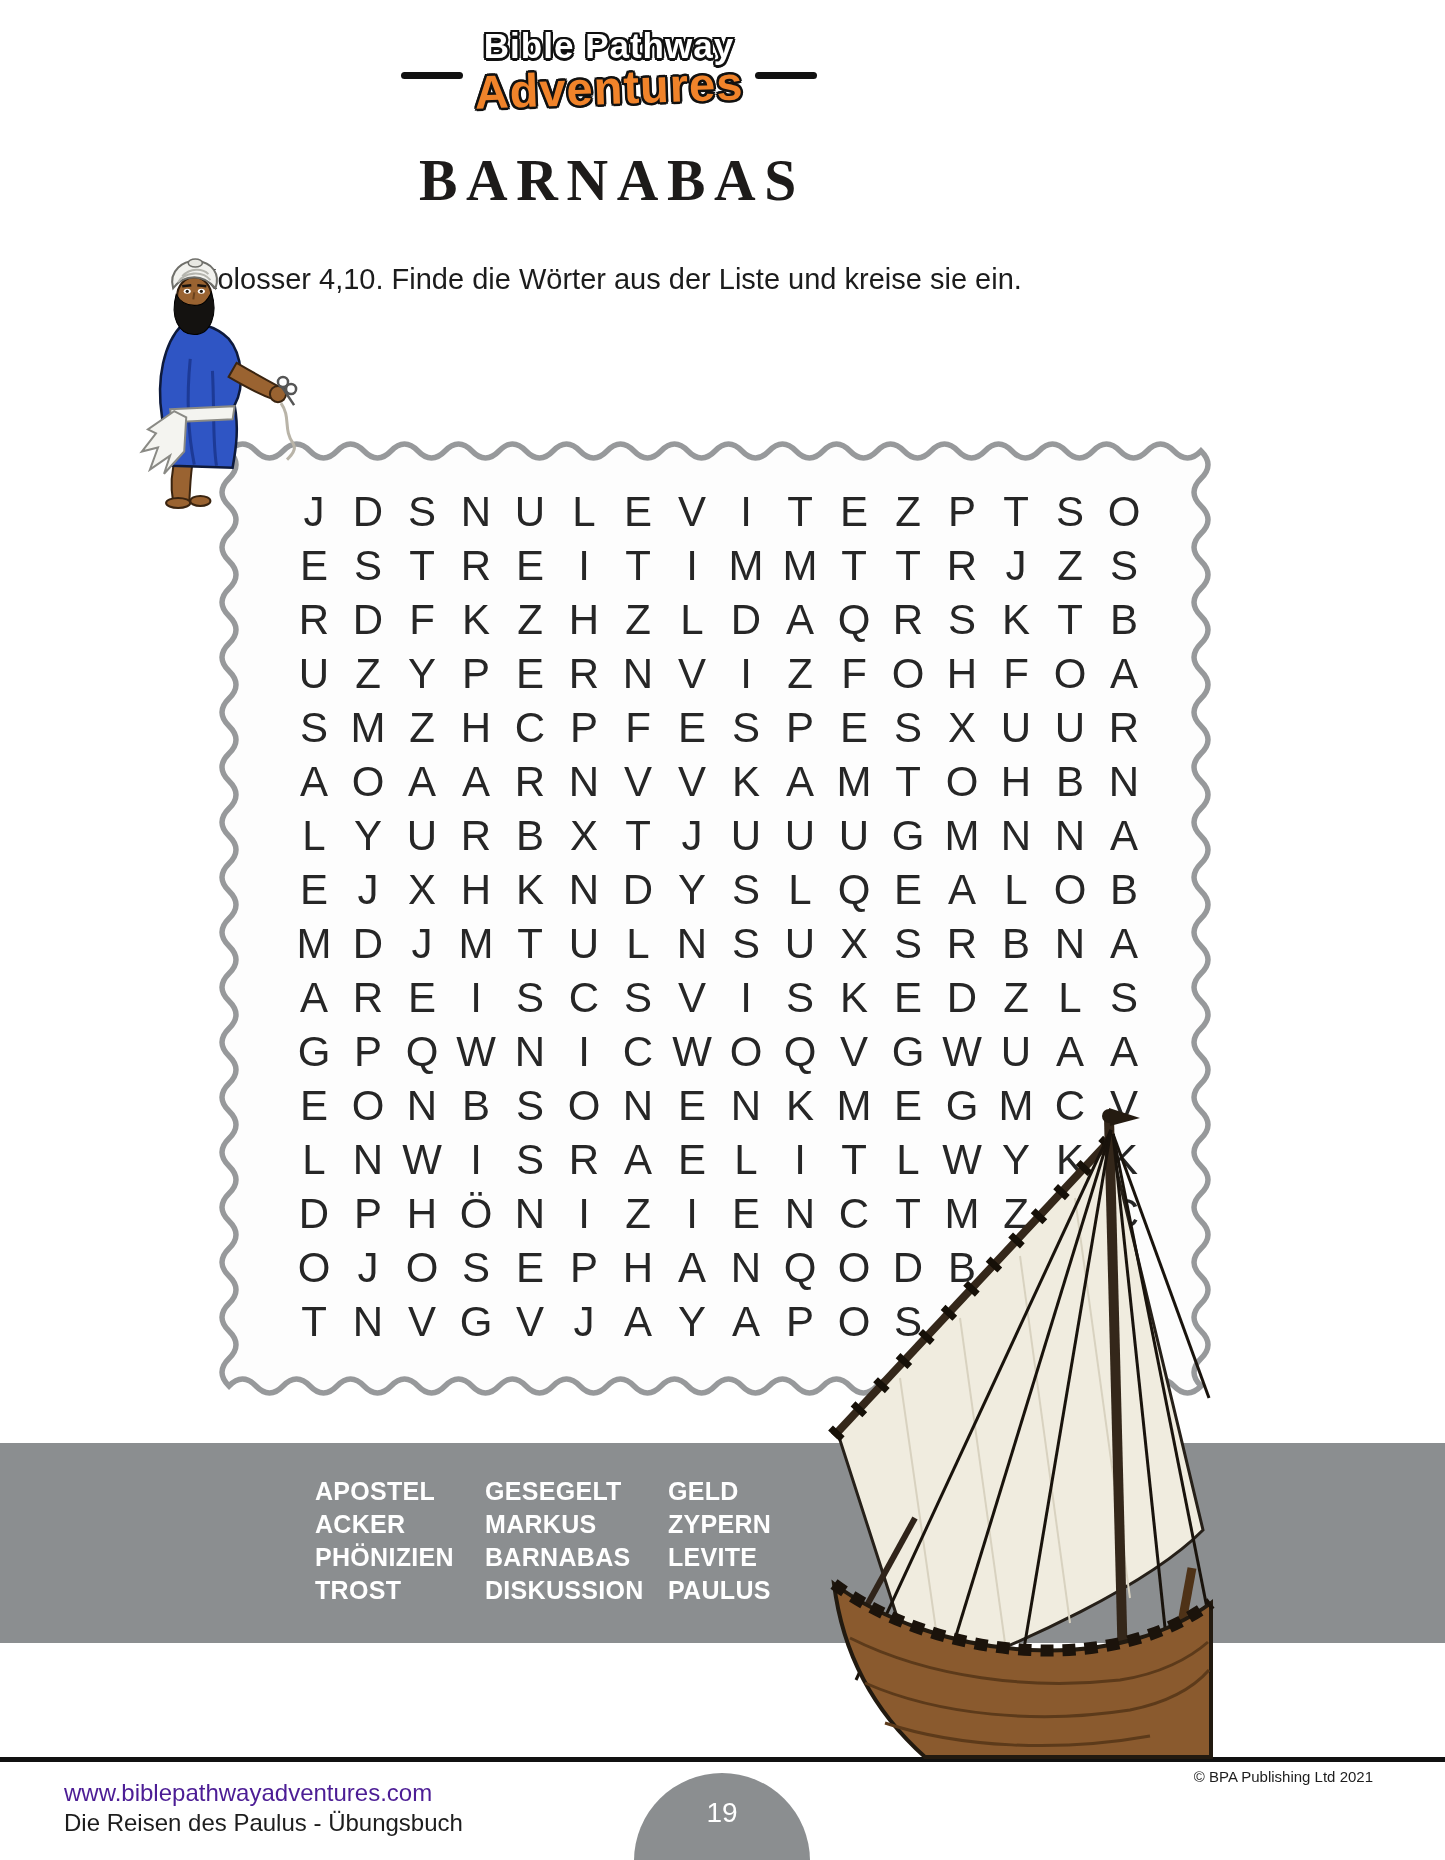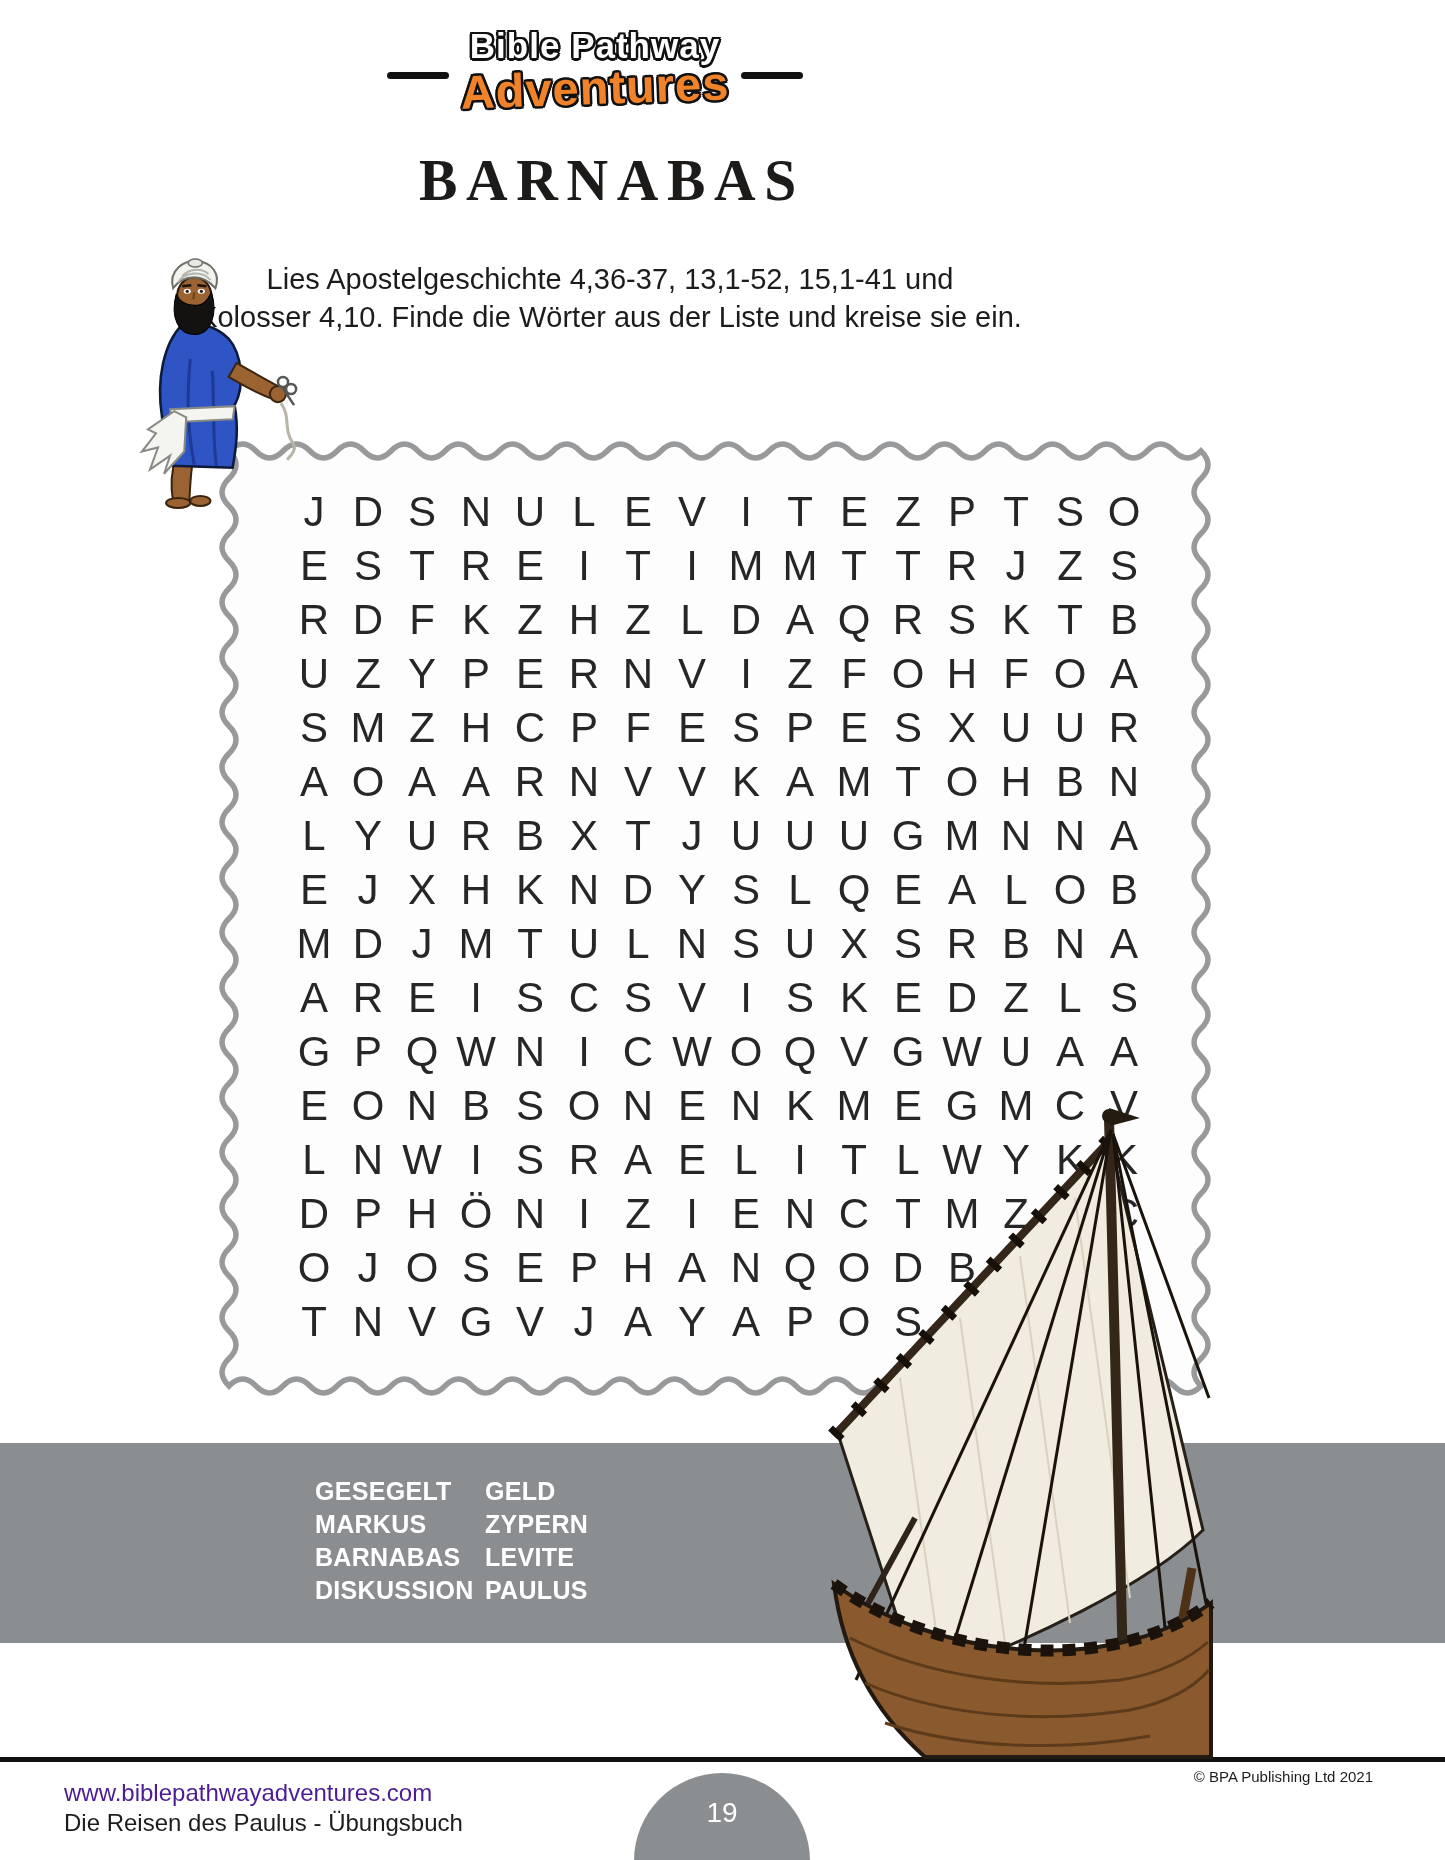--- a/index.html
+++ b/index.html
@@ -1,20 +1,20 @@
 <!DOCTYPE html>
 <html style="--accent_orange: #f0832a; --band_gray: #8b8e90; --border_gray: #97999b; --robe_blue: #2f55c4; --skin_brown: #9a6331; --hull_brown: #8a5a2e; --sail_cream: #f0ecdf;"><head>
 <meta charset="utf-8">
 <style>
   html,body{margin:0;padding:0;background:#fff;}
   .page{position:relative;width:1445px;height:1860px;background:#ffffff;overflow:hidden;
         font-family:"Liberation Sans",sans-serif;}
 
   
-  .logo{position:absolute;left:595px;top:26px;transform:translateX(-50%);width:300px;text-align:center;}
+  .logo{position:absolute;left:609px;top:26px;transform:translateX(-50%);width:300px;text-align:center;}
   .logo-l1{font-weight:bold;font-size:35px;letter-spacing:1px;color:#ffffff;
     text-shadow:-2px -2px 0 #111,2px -2px 0 #111,-2px 2px 0 #111,2px 2px 0 #111,
                  0 -2.5px 0 #111,0 2.5px 0 #111,-2.5px 0 0 #111,2.5px 0 0 #111;}
   .logo-l2{margin-top:-6px;font-weight:bold;font-size:47px;letter-spacing:1px;color:var(--accent_orange);
     transform:rotate(-2deg);
     text-shadow:-2px -2px 0 #111,2px -2px 0 #111,-2px 2px 0 #111,2px 2px 0 #111,
                  0 -2.5px 0 #111,0 2.5px 0 #111,-2.5px 0 0 #111,2.5px 0 0 #111;}
   .logo-dash{position:absolute;top:46px;width:62px;height:7px;background:#111;border-radius:4px;}
   .dash-left{left:-58px;}
   .dash-right{right:-58px;}
@@ -63,21 +63,20 @@
   <div class="logo">
     <div class="logo-dash dash-left"></div>
     <div class="logo-dash dash-right"></div>
     <div class="logo-l1">Bible Pathway</div>
     <div class="logo-l2">Adventures</div>
   </div>
 
   <div class="title">BARNABAS</div>
 
   <div class="instructions">
-    <div>Lies Apostelgeschichte 4,36-37, 13,1-52, 15,1-41 und</div>
     <div>Kolosser 4,10. Finde die Wörter aus der Liste und kreise sie ein.</div>
   </div>
 
   <div class="panel">
     <svg class="border" width="1000" height="963" viewBox="0 0 1000 963">
       <path id="wavyPath" d="M 14 14 q 13.5 -14 27 0 q 13.5 14 27 0 q 13.5 -14 27 0 q 13.5 14 27 0 q 13.5 -14 27 0 q 13.5 14 27 0 q 13.5 -14 27 0 q 13.5 14 27 0 q 13.5 -14 27 0 q 13.5 14 27 0 q 13.5 -14 27 0 q 13.5 14 27 0 q 13.5 -14 27 0 q 13.5 14 27 0 q 13.5 -14 27 0 q 13.5 14 27 0 q 13.5 -14 27 0 q 13.5 14 27 0 q 13.5 -14 27 0 q 13.5 14 27 0 q 13.5 -14 27 0 q 13.5 14 27 0 q 13.5 -14 27 0 q 13.5 14 27 0 q 13.5 -14 27 0 q 13.5 14 27 0 q 13.5 -14 27 0 q 13.5 14 27 0 q 13.5 -14 27 0 q 13.5 14 27 0 q 13.5 -14 27 0 q 13.5 14 27 0 q 13.5 -14 27 0 q 13.5 14 27 0 q 13.5 -14 27 0 q 13.5 14 27 0 q 14 13.75 0 27.5 q -14 13.75 0 27.5 q 14 13.75 0 27.5 q -14 13.75 0 27.5 q 14 13.75 0 27.5 q -14 13.75 0 27.5 q 14 13.75 0 27.5 q -14 13.75 0 27.5 q 14 13.75 0 27.5 q -14 13.75 0 27.5 q 14 13.75 0 27.5 q -14 13.75 0 27.5 q 14 13.75 0 27.5 q -14 13.75 0 27.5 q 14 13.75 0 27.5 q -14 13.75 0 27.5 q 14 13.75 0 27.5 q -14 13.75 0 27.5 q 14 13.75 0 27.5 q -14 13.75 0 27.5 q 14 13.75 0 27.5 q -14 13.75 0 27.5 q 14 13.75 0 27.5 q -14 13.75 0 27.5 q 14 13.75 0 27.5 q -14 13.75 0 27.5 q 14 13.75 0 27.5 q -14 13.75 0 27.5 q 14 13.75 0 27.5 q -14 13.75 0 27.5 q 14 13.75 0 27.5 q -14 13.75 0 27.5 q 14 13.75 0 27.5 q -14 13.75 0 27.5 q -13.5 14 -27 0 q -13.5 -14 -27 0 q -13.5 14 -27 0 q -13.5 -14 -27 0 q -13.5 14 -27 0 q -13.5 -14 -27 0 q -13.5 14 -27 0 q -13.5 -14 -27 0 q -13.5 14 -27 0 q -13.5 -14 -27 0 q -13.5 14 -27 0 q -13.5 -14 -27 0 q -13.5 14 -27 0 q -13.5 -14 -27 0 q -13.5 14 -27 0 q -13.5 -14 -27 0 q -13.5 14 -27 0 q -13.5 -14 -27 0 q -13.5 14 -27 0 q -13.5 -14 -27 0 q -13.5 14 -27 0 q -13.5 -14 -27 0 q -13.5 14 -27 0 q -13.5 -14 -27 0 q -13.5 14 -27 0 q -13.5 -14 -27 0 q -13.5 14 -27 0 q -13.5 -14 -27 0 q -13.5 14 -27 0 q -13.5 -14 -27 0 q -13.5 14 -27 0 q -13.5 -14 -27 0 q -13.5 14 -27 0 q -13.5 -14 -27 0 q -13.5 14 -27 0 q -13.5 -14 -27 0 q -14 -13.75 0 -27.5 q 14 -13.75 0 -27.5 q -14 -13.75 0 -27.5 q 14 -13.75 0 -27.5 q -14 -13.75 0 -27.5 q 14 -13.75 0 -27.5 q -14 -13.75 0 -27.5 q 14 -13.75 0 -27.5 q -14 -13.75 0 -27.5 q 14 -13.75 0 -27.5 q -14 -13.75 0 -27.5 q 14 -13.75 0 -27.5 q -14 -13.75 0 -27.5 q 14 -13.75 0 -27.5 q -14 -13.75 0 -27.5 q 14 -13.75 0 -27.5 q -14 -13.75 0 -27.5 q 14 -13.75 0 -27.5 q -14 -13.75 0 -27.5 q 14 -13.75 0 -27.5 q -14 -13.75 0 -27.5 q 14 -13.75 0 -27.5 q -14 -13.75 0 -27.5 q 14 -13.75 0 -27.5 q -14 -13.75 0 -27.5 q 14 -13.75 0 -27.5 q -14 -13.75 0 -27.5 q 14 -13.75 0 -27.5 q -14 -13.75 0 -27.5 q 14 -13.75 0 -27.5 q -14 -13.75 0 -27.5 q 14 -13.75 0 -27.5 q -14 -13.75 0 -27.5 q 14 -13.75 0 -27.5 Z" fill="#fdfdfd" stroke="var(--border_gray)" stroke-width="5.5" stroke-linecap="round"></path>
     </svg>
     <div class="cells">
         <div class="cell">J</div>
         <div class="cell">D</div>
@@ -373,20 +372,26 @@
     <path d="M 42,28 L 51,27 M 57,27 L 66,28" stroke="#17120e" stroke-width="2.5"></path>
     <path d="M 54,34 L 53,41" stroke="#6b421d" stroke-width="2"></path>
 
     <path d="M 33,30 C 28,12 44,2 56,3 C 72,4 80,16 75,30 C 68,22 60,19 54,19 C 46,19 38,23 33,30 Z" fill="#f2f2ee" stroke="#6f6f6a" stroke-width="2"></path>
     <path d="M 38,24 C 44,14 62,12 70,22 M 42,18 C 50,10 62,10 68,16" stroke="#b5b5ae" stroke-width="2" fill="none"></path>
     <ellipse cx="55" cy="5" rx="7" ry="4" fill="#e8e8e2" stroke="#6f6f6a" stroke-width="1.5"></ellipse>
   </svg>
 
   <div class="band">
     <div class="word-list">
+        <div>
+          <div class="wl-word">APOSTEL</div>
+          <div class="wl-word">ACKER</div>
+          <div class="wl-word">PHÖNIZIEN</div>
+          <div class="wl-word">TROST</div>
+        </div>
         <div>
           <div class="wl-word">GESEGELT</div>
           <div class="wl-word">MARKUS</div>
           <div class="wl-word">BARNABAS</div>
           <div class="wl-word">DISKUSSION</div>
         </div>
         <div>
           <div class="wl-word">GELD</div>
           <div class="wl-word">ZYPERN</div>
           <div class="wl-word">LEVITE</div>

